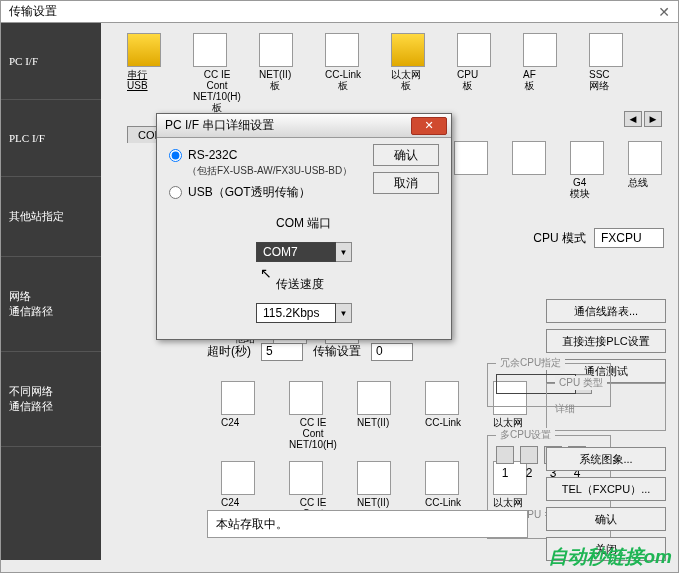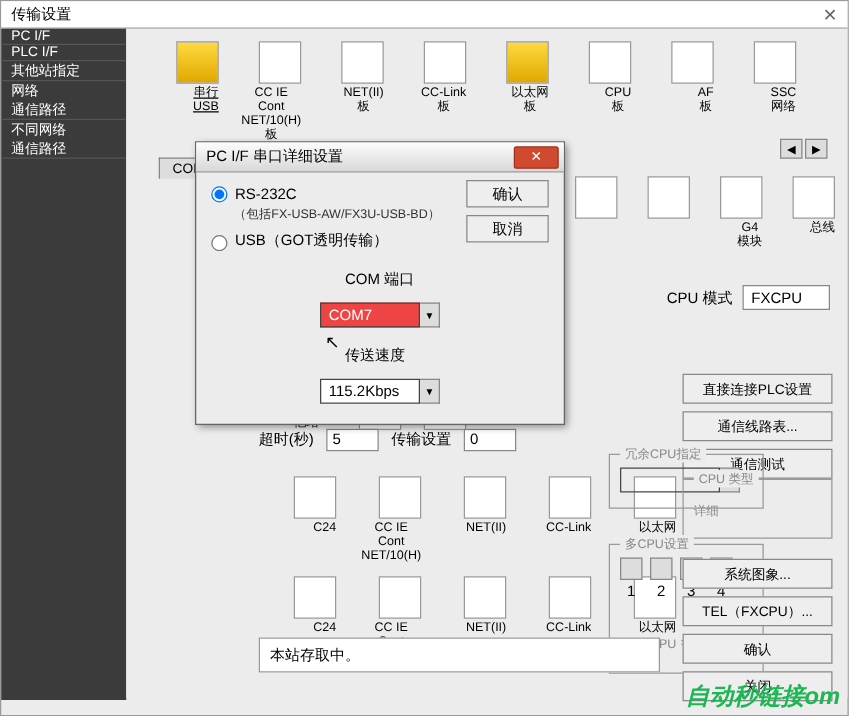--- a/index.html
+++ b/index.html
@@ -3,26 +3,26 @@
 <meta charset="utf-8">
 <style>
 * { box-sizing: border-box; margin: 0; padding: 0; font-family: "SimSun", "Microsoft YaHei", sans-serif; font-size: 12px; }
 body { width: 679px; height: 573px; background: #ececec; position: relative; overflow: hidden; }
 
 .main-window { position: absolute; top: 0; left: 0; width: 679px; height: 573px; background: #ececec; border: 1px solid #999; }
 .titlebar { height: 22px; background: #fff; border-bottom: 1px solid #999; display: flex; align-items: center; padding: 0 8px; justify-content: space-between; text-align: center; }
 .titlebar .close-x { font-size: 14px; color: #666; cursor: pointer; }
 
 .sidebar { position: absolute; left: 0; top: 22px; width: 100px; height: 537px; background: #3b3b3b; color: #fff; }
-.sidebar-item { padding: 0 8px; font-size: 11px; border-bottom: 1px solid #555; cursor: pointer; }
+.sidebar-item { padding: 32px 8px; font-size: 11px; border-bottom: 1px solid #555; cursor: pointer; font-family: Liberation Serif, serif; }
 
 .content { position: absolute; left: 100px; top: 22px; right: 0; bottom: 14px; background: #ececec; padding: 6px; }
 
 .icon-row { display: flex; gap: 18px; padding: 4px 20px; }
-.icon-item { display: flex; flex-direction: column; align-items: flex-end; width: 48px; gap: 2px; }
+.icon-item { display: flex; flex-direction: column; align-items: flex-start; width: 48px; gap: 2px; }
 .icon-box { width: 34px; height: 34px; background: #fff; border: 1px solid #999; display:flex; align-items:center; justify-content:center; }
 .icon-yellow { background: linear-gradient(#ffd940,#e0a800); }
 .icon-label { font-size: 10px; text-align: center; line-height: 11px; }
 
 .tabs-bar { margin-top: 6px; padding-left: 20px; display: flex; gap: 2px; align-items: flex-end; }
 .tab { border: 1px solid #888; border-bottom: none; padding: 2px 10px; background: #ddd; font-size: 11px; }
 
 .scroll-btns { position: absolute; right: 16px; top: 88px; display: flex; gap: 2px; }
 .scroll-btn { width: 18px; height: 16px; border: 1px solid #888; background: #ddd; font-size: 9px; display:flex;align-items:center;justify-content:center; cursor:pointer; }
 
@@ -59,31 +59,31 @@
 
 .status-bar { position: absolute; left: 106px; bottom: 20px; right: 150px; border: 1px solid #999; background: #fff; height: 28px; padding: 4px 8px; display:flex; align-items:center; }
 
 .watermark { position: absolute; bottom: 2px; right: 6px; font-size: 19px; font-weight: bold; font-style: italic; color: #1eb554; }
 
 
 .modal { position: absolute; top: 113px; left: 156px; width: 296px; background: #ececec; border: 1px solid #666; box-shadow: 2px 2px 6px rgba(0,0,0,0.4); }
 .modal-title { height: 24px; background: linear-gradient(#fdfdfd,#d8d8d8); display: flex; align-items: center; justify-content: space-between; padding: 0 4px 0 8px; border-bottom: 1px solid #999; }
 .modal-close { width: 36px; height: 18px; background: #d04a2f; color:#fff; border:1px solid #a03020; display:flex; align-items:center; justify-content:center; font-size:11px; cursor:pointer; border-radius:2px; }
 .modal-body { padding: 10px 12px 16px; position: relative; }
-.radio-row { display: flex; align-items: flex-end; gap: 6px; margin-bottom: 2px; }
+.radio-row { display: flex; align-items: center; gap: 6px; margin-bottom: 2px; }
 .radio-row input { margin: 0; }
 .sub-note { font-size: 10px; color: #333; padding-left: 18px; margin-bottom: 6px; }
 .modal-btns { position: absolute; right: 12px; top: 6px; display: flex; flex-direction: column; gap: 6px; }
 .modal-btn { width: 66px; height: 22px; border: 1px solid #888; background:#eee; display:flex;align-items:center;justify-content:center; cursor:pointer; }
 .form-row { display: flex; align-items: center; gap: 10px; margin-top: 14px; flex-direction: column; }
 .form-row label { width: 56px; }
 .dropdown { display:flex; }
 .dropdown .dd-text { border:1px solid #444; height:20px; padding:2px 6px; min-width:80px; display:flex; align-items:center; }
 .dropdown .dd-arrow { width:16px; height:20px; border:1px solid #888; border-left:none; background:#ddd; display:flex;align-items:center;justify-content:center; cursor:pointer; font-size:8px; }
-.dd-selected .dd-text { background:#ef4444; color:#fff; }
+.dd-selected .dd-text { background:#404040; color:#fff; }
 .cursor { position:absolute; top: 265px; left:260px; font-size:14px; }
 </style>
 </head>
 <body>
 
 <div class="main-window">
   <div class="titlebar">
     <span>传输设置</span>
     <span class="close-x">✕</span>
   </div>
@@ -204,22 +204,22 @@
     </div>
 
     <div class="timeout-row">
       <span>超时(秒)</span>
       <div class="small-input">5</div>
       <span>传输设置</span>
       <div class="small-input">0</div>
     </div>
 
     <div class="right-btn-col">
+      <div class="gx-btn">通信线路表...</div>
       <div class="gx-btn">直接连接PLC设置</div>
-      <div class="gx-btn">通信线路表...</div>
       <div class="gx-btn">通信测试</div>
     </div>
 
     <div class="net-icons-1">
       <div class="icon-item">
           <div class="icon-box"></div>
           <div class="icon-label">C24</div>
         </div>
       <div class="icon-item">
           <div class="icon-box"></div>

